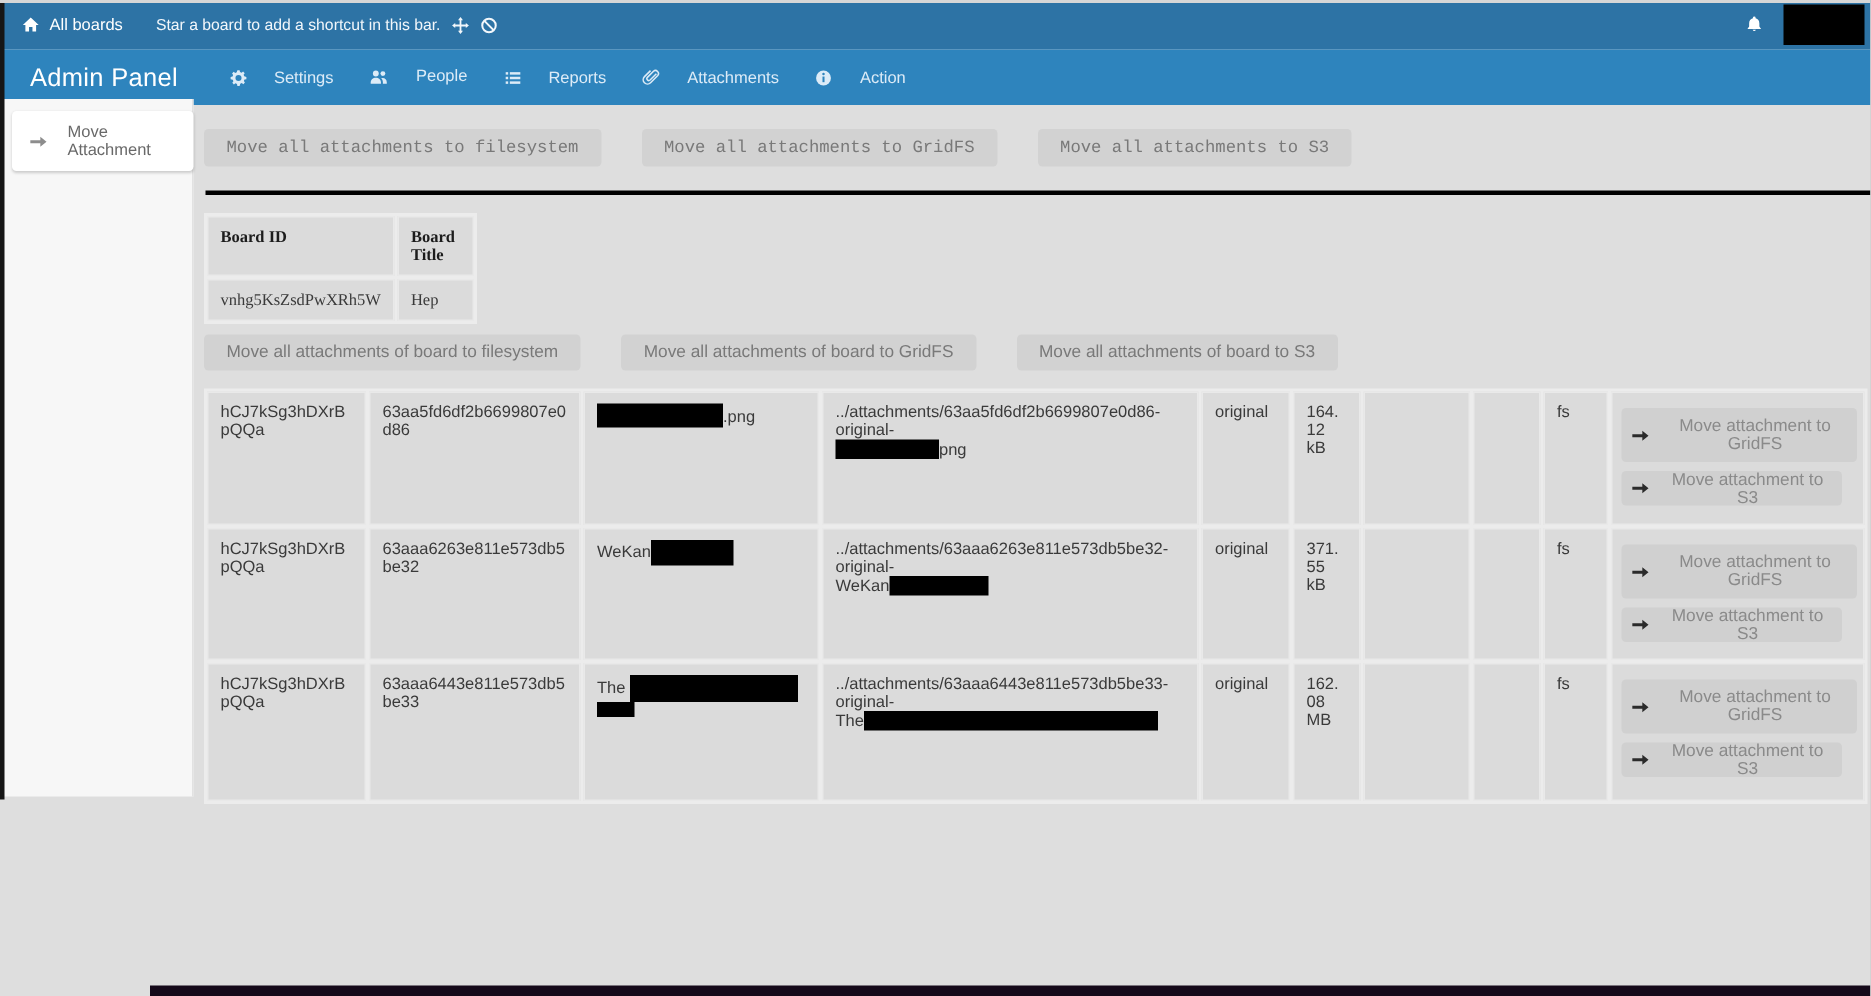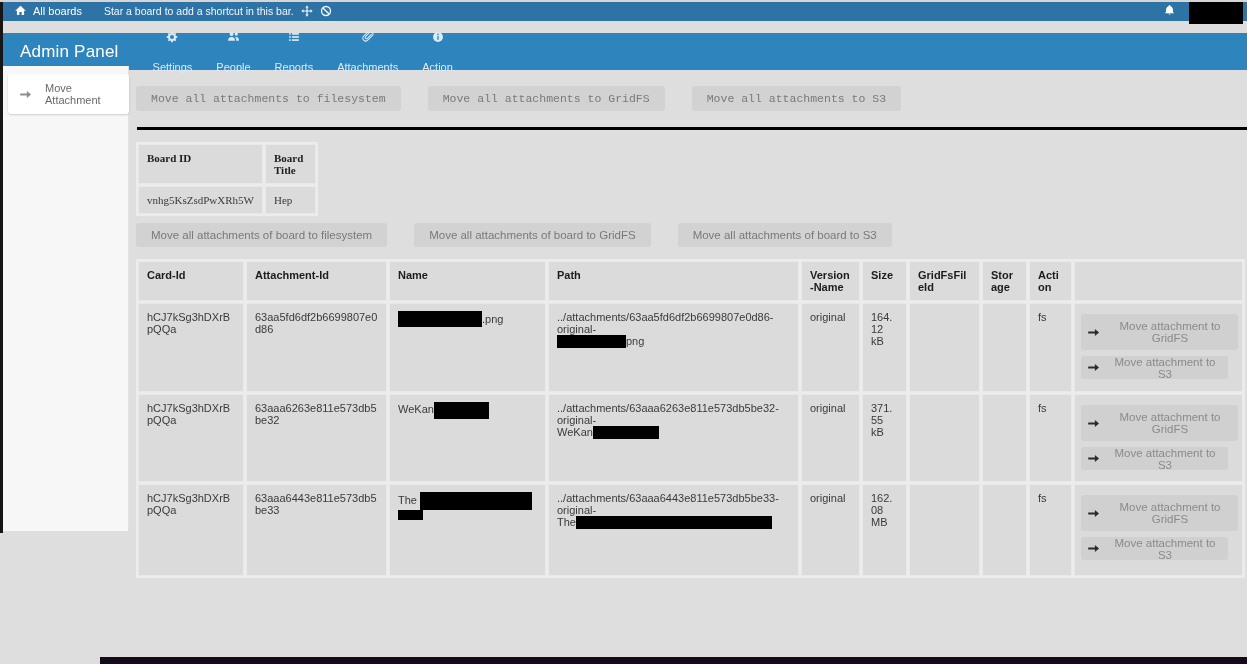--- a/index.html
+++ b/index.html
@@ -1,29 +1,29 @@
 <!DOCTYPE html>
 <html><head>
 <meta charset="utf-8">
 <style>
   html,body{margin:0;padding:0;background:#c9c9c9;}
   .screen{position:relative;width:1247px;height:664px;background:#dedede;overflow:hidden;
           font-family:"Liberation Sans",sans-serif;}
   
-  .topbar{position:absolute;left:0;top:0;right:0;height:21px;background:#2d73a5;
+  .topbar{position:absolute;left:0;top:0;right:0;height:33px;background:#2d73a5;
           display:flex;align-items:center;color:#fff;}
   .topbar .home-group{display:flex;align-items:center;gap:6px;margin-left:14px;font-size:11px;cursor:pointer;}
   .star-hint{display:flex;align-items:center;gap:7px;margin-left:22px;font-size:10.5px;color:#f2f7fb;}
   .topbar-right{margin-left:auto;display:flex;align-items:center;}
   .redact-avatar{width:54px;height:27px;background:#000;margin-left:13px;margin-right:4px;}
   .adminbar{position:absolute;left:0;top:33px;right:0;height:37px;background:#2e84bd;
             display:flex;align-items:center;color:#fff;}
   .admin-title{font-size:17px;margin-left:20px;letter-spacing:.2px;}
   .admin-menu{display:flex;align-items:center;gap:24px;margin-left:34px;}
-  .menu-item{display:flex;align-items:center;gap:18px;font-size:11px;color:#dcebf7;cursor:pointer;flex-direction:column;}
+  .menu-item{display:flex;gap:18px;font-size:11px;color:#dcebf7;cursor:pointer;}
   .icon{display:inline-flex;flex:none;}
   
   .sidebar{position:absolute;left:0;top:66px;width:129px;height:465px;background:#f7f7f7;
            border-right:1px solid #e2e2e2;box-sizing:border-box;}
   .side-card{margin:8px 0 0 8px;width:121px;height:40px;background:#fff;border-radius:3px;
              box-shadow:0 1px 2px rgba(0,0,0,.18);display:flex;align-items:center;gap:13px;
              padding:0 0 0 11px;box-sizing:border-box;cursor:pointer;}
   .side-card .lbl{font-size:11px;color:#696969;}
   
   .main{position:absolute;left:136px;top:70px;right:0;}
@@ -233,32 +233,20 @@
           <col style="width:157px">
           <col style="width:251px">
         <col style="width:59px">
           <col style="width:45px">
           <col style="width:71px">
           <col style="width:45px">
         <col style="width:43px">
           <col style="width:169px">
       </colgroup>
       <tbody>
-          <tr>
-        <th>Card-Id</th>
-        <th>Attachment-Id</th>
-        <th>Name</th>
-        <th>Path</th>
-        <th>Version-Name</th>
-        <th>Size</th>
-        <th>GridFsFileId</th>
-        <th>Storage</th>
-        <th>Action</th>
-        <th></th>
-      </tr>
 
       <tr class="r1">
         <td>hCJ7kSg3hDXrBpQQa</td>
         <td>63aa5fd6df2b6699807e0d86</td>
         <td><span class="redact" style="width:84px;height:16px"></span><span>.png</span></td>
         <td><span>../attachments/63aa5fd6df2b6699807e0d86-original-</span><br><span class="redact" style="width:69px;height:13px;vertical-align:-3px"></span><span>png</span></td>
         <td>original</td>
         <td>164.12 kB</td>
         <td></td>
         <td></td>

